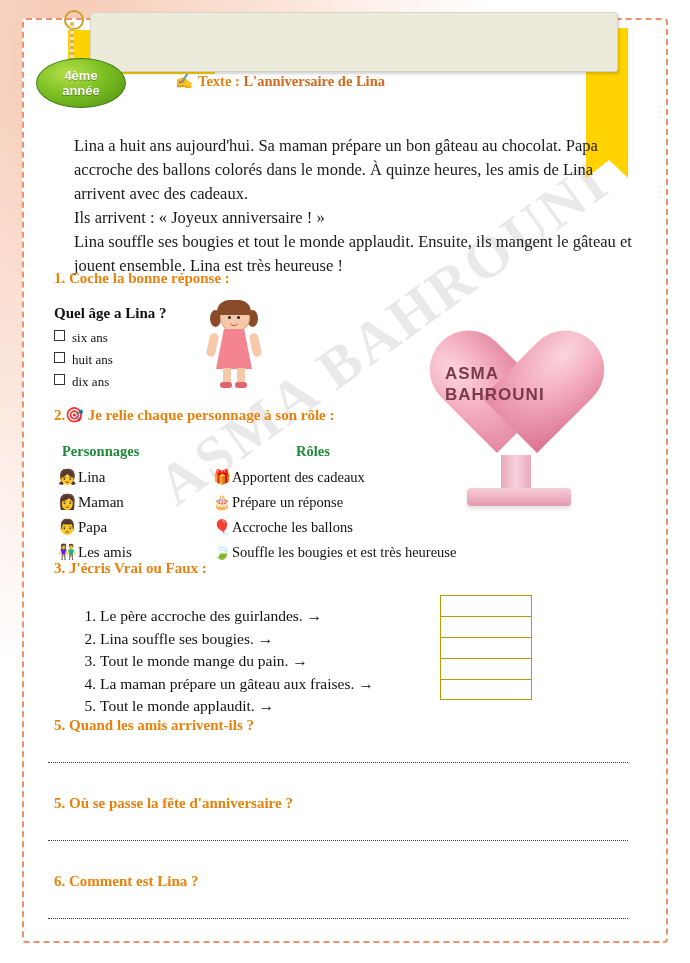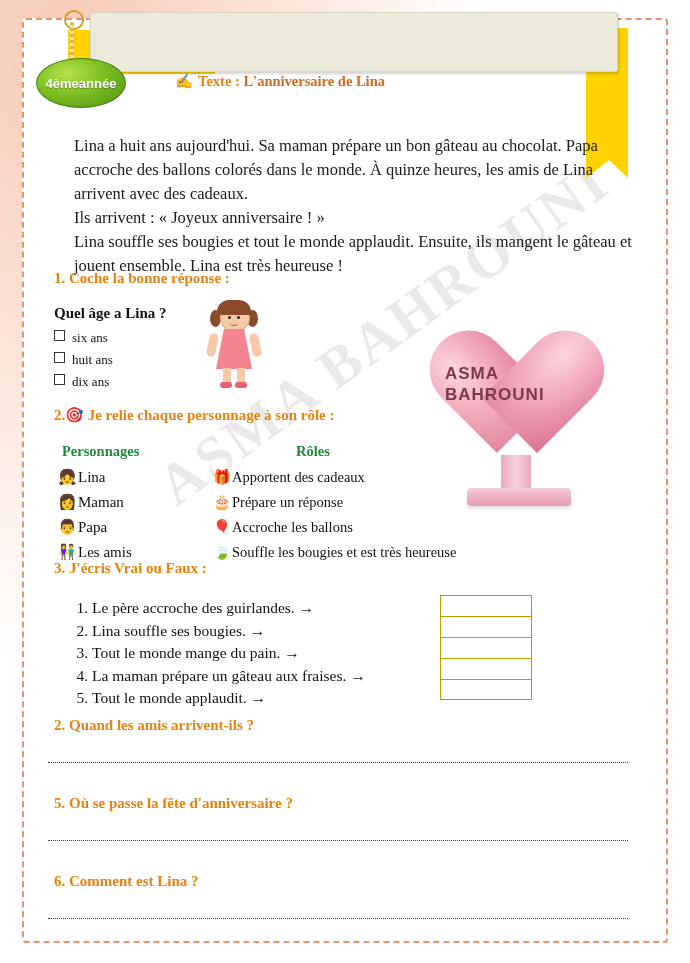--- a/index.html
+++ b/index.html
@@ -109,21 +109,21 @@
     border-radius: 2px;
   }
   .badge-ellipse {
     position: absolute;
     left: 0; top: 50px;
     width: 88px; height: 48px;
     border-radius: 50%;
     background: radial-gradient(ellipse at 35% 30%, #b6e04a 0%, #7cc023 45%, #4e8f12 100%);
     border: 1px solid #3e7a0d;
     display: flex;
-    flex-direction: row;
+    flex-direction: column;
     align-items: center;
     justify-content: center;
     color: #ffffff;
     font-family: "Liberation Sans", sans-serif;
     font-weight: bold;
     font-size: 13px;
     line-height: 15px;
     text-shadow: 0 1px 1px rgba(0,0,0,0.35);
   }
 
@@ -347,21 +347,21 @@
   .tf-list {
     position: absolute;
     left: 70px;
     top: 597px;
     width: 360px;
     font-size: 15.5px;
     line-height: 22.5px;
     color: #111;
   }
   .tf-list ol {
-    margin: 0;
+    margin: 8px;
     padding-left: 22px;
   }
   .tf-boxes {
     position: absolute;
     left: 440px;
     top: 595px;
     width: 92px;
   }
   .tf-box {
     width: 92px;
@@ -499,21 +499,21 @@
       </ol>
     </div>
     <div class="tf-boxes">
       <div class="tf-box"></div>
       <div class="tf-box"></div>
       <div class="tf-box"></div>
       <div class="tf-box"></div>
       <div class="tf-box"></div>
     </div>
 
-    <div class="qhead" id="q4">2. Quand les amis arrivent-ils ?</div>
+    <div class="qhead" id="q4">5. Quand les amis arrivent-ils ?</div>
     <div class="rule" id="rule1"></div>
 
     <div class="qhead" id="q5">5. Où se passe la fête d'anniversaire ?</div>
     <div class="rule" id="rule2"></div>
 
     <div class="qhead" id="q6">6. Comment est Lina ?</div>
     <div class="rule" id="rule3"></div>
 
   </div>
 </div>

